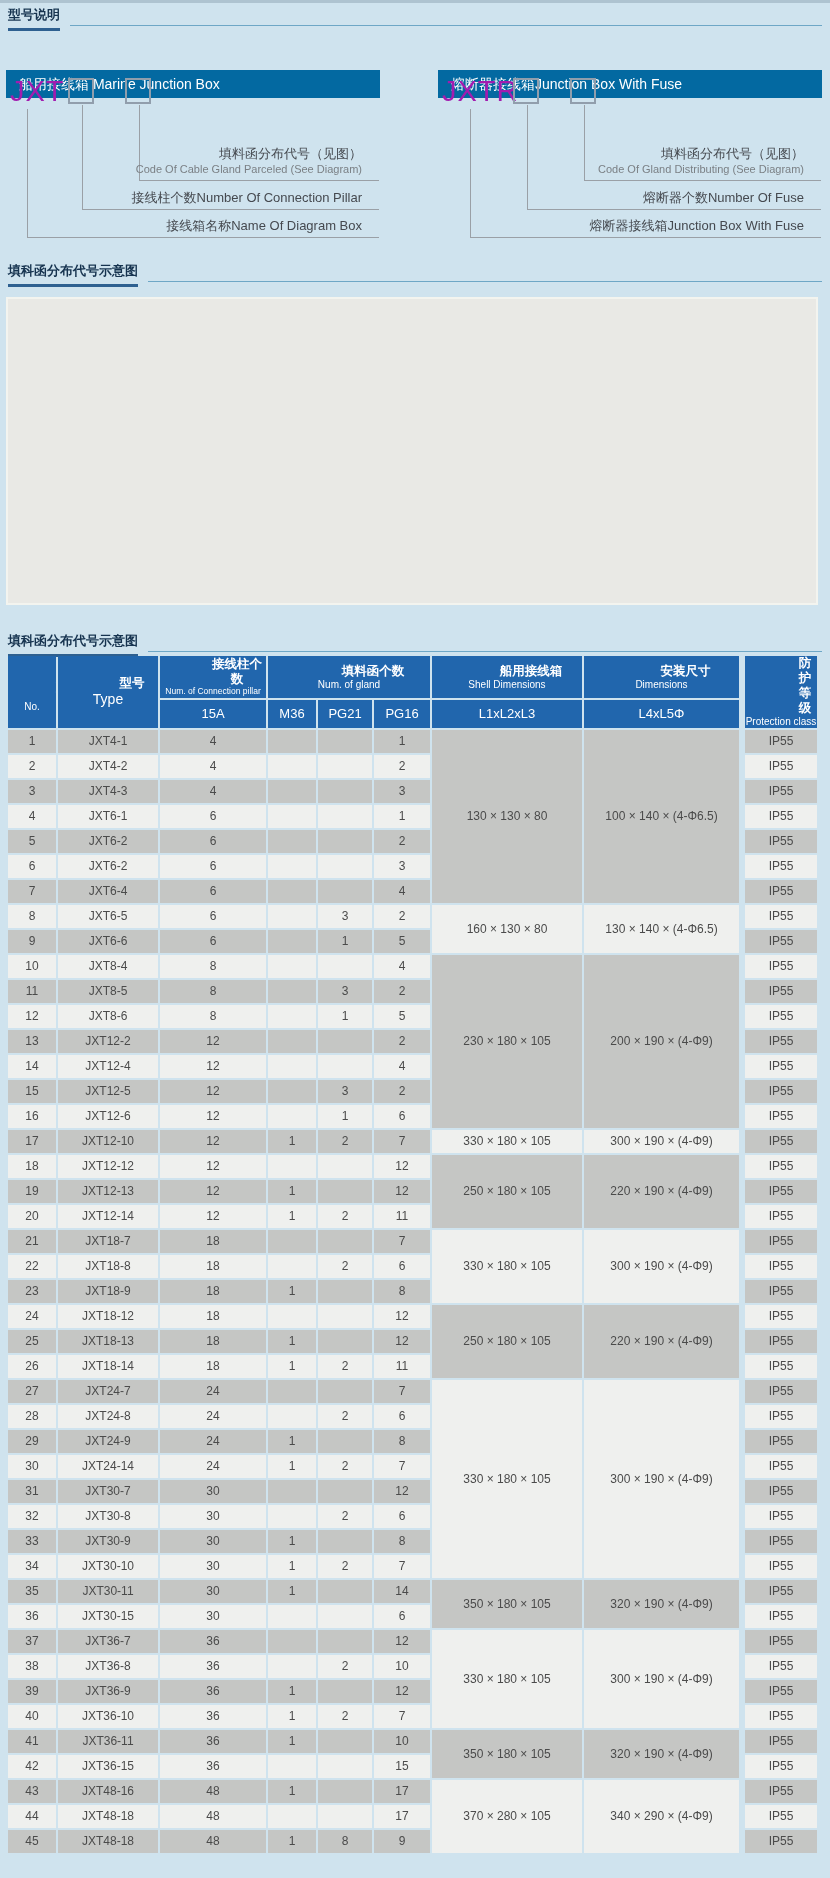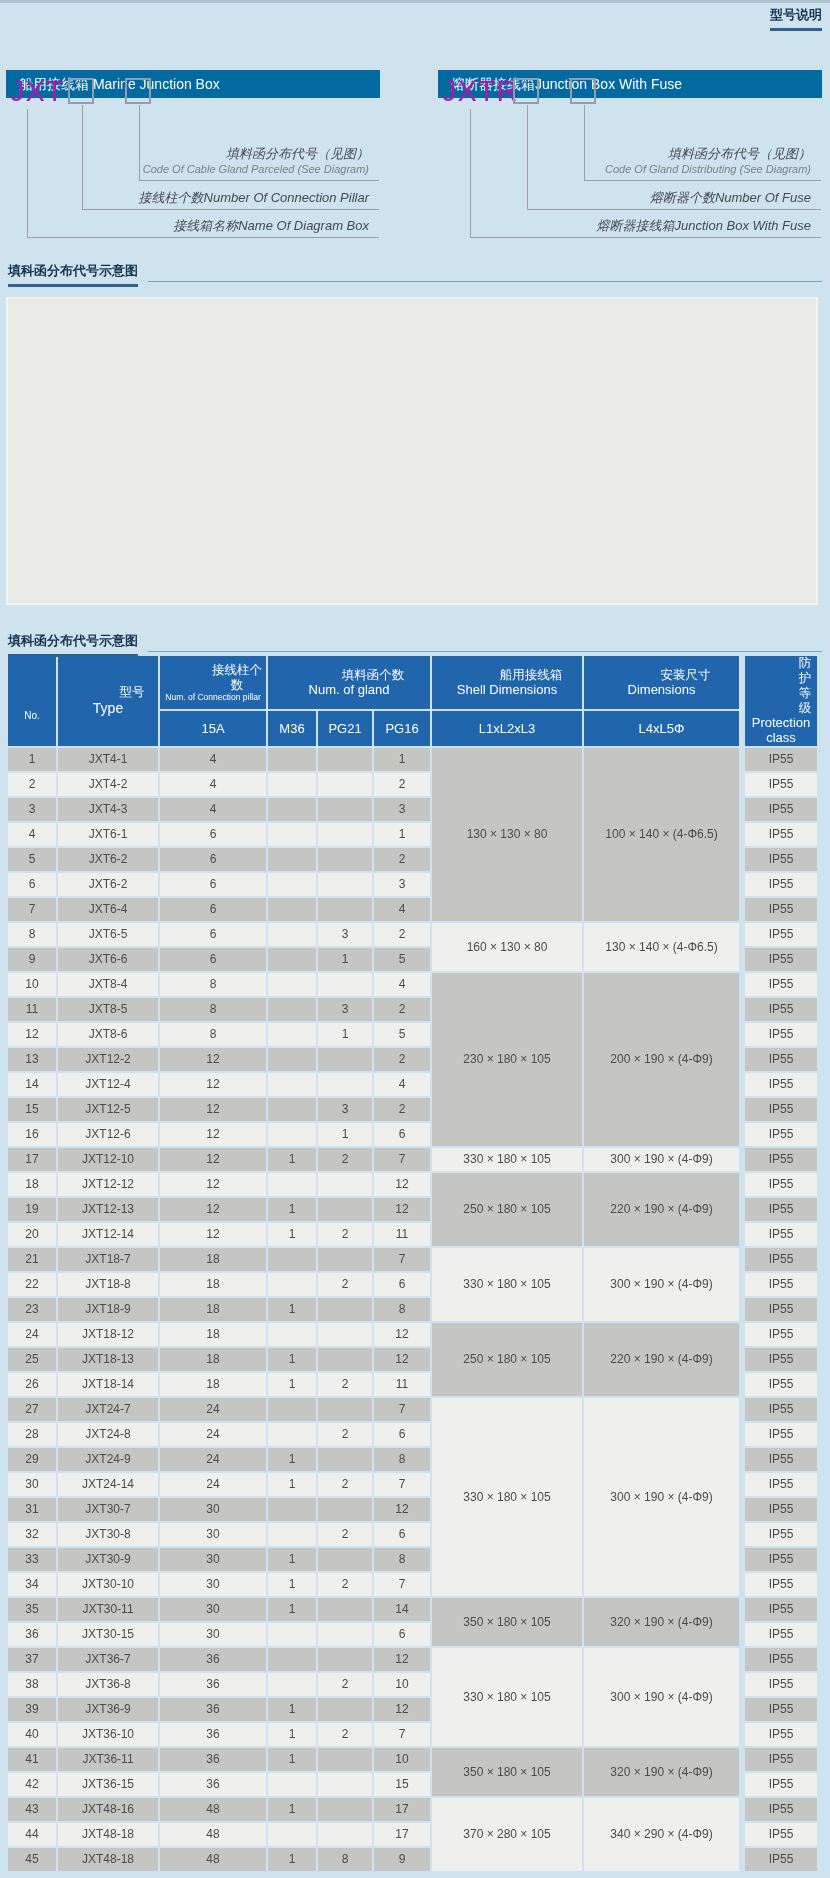--- a/index.html
+++ b/index.html
@@ -16,49 +16,49 @@
   
   .models{position:absolute;top:33px;left:6px;width:816px;height:232px;}
   .mgroup{position:absolute;top:0;height:232px;}
   .mgroup.left{left:0;width:374px;}
   .mgroup.right{left:432px;width:384px;}
   .banner{position:absolute;left:0;right:0;top:5px;height:28px;background:#0369a1;color:#ffffff;
           font-size:14px;line-height:28px;padding-left:13px;box-sizing:border-box;white-space:nowrap;margin-top:32px;}
   .mcode{position:absolute;left:4px;top:42px;font-size:29px;color:#a21caf;letter-spacing:1px;}
   .sq{position:absolute;top:45px;width:22px;height:22px;border:2px solid #919eac;background:transparent;}
   .conn{position:absolute;border-left:1px solid #9aa0a6;border-bottom:1px solid #9aa0a6;}
-  .lbl{position:absolute;right:11px;text-align:center;font-size:13px;color:#45494f;white-space:nowrap;font-style:italic;}
+  .lbl{position:absolute;right:18px;text-align:center;font-size:13px;color:#45494f;white-space:nowrap;}
   .lbl.en{font-size:11px;color:#7b8085;}
 
   
   .panel{position:absolute;top:297px;left:6px;width:812px;height:308px;background:#e9e9e5;
          border:2px solid #f3f4ef;box-sizing:border-box;}
 
   
   .tblwrap{position:absolute;top:654px;left:6px;}
   table{border-collapse:separate;border-spacing:2px;table-layout:fixed;width:813px;}
   th,td{padding:0;text-align:center;vertical-align:middle;overflow:hidden;}
   th{background:#2166ad;color:#fff;font-weight:normal;}
   th.sp,td.sp{background:transparent;}
   tr.hA th{height:36px;}
   tr.hB th{height:26px;font-size:13px;}
-  .hz{font-size:12.5px;font-weight:normal;line-height:1.2;margin-left:48px;}
-  .he{font-size:13px;line-height:1.15;}
+  .hz{font-size:12.5px;font-weight:bold;line-height:1.2;margin-left:48px;}
+  .he{font-size:10px;line-height:1.15;}
   .he.tiny{font-size:8.5px;}
   td{font-size:12px;color:#4b4b4b;height:23px;}
   td.g{background:#c5c6c4;}
   td.w{background:#eff0ee;}
 </style>
 </head>
 <body>
 
 <div class="page">
   <div class="topstrip"></div>
 
-  <div class="heading" style="top:6px;flex-direction:column;">
+  <div class="heading" style="top:6px;">
     <span class="txt">型号说明</span>
     <span class="ext"></span>
   </div>
 
   <div class="models">
 
     <div class="mgroup left">
       <div class="banner">船用接线箱 Marine Junction Box</div>
       <div class="mcode">JXT</div>
       <div class="sq" style="left:62px;"></div>

